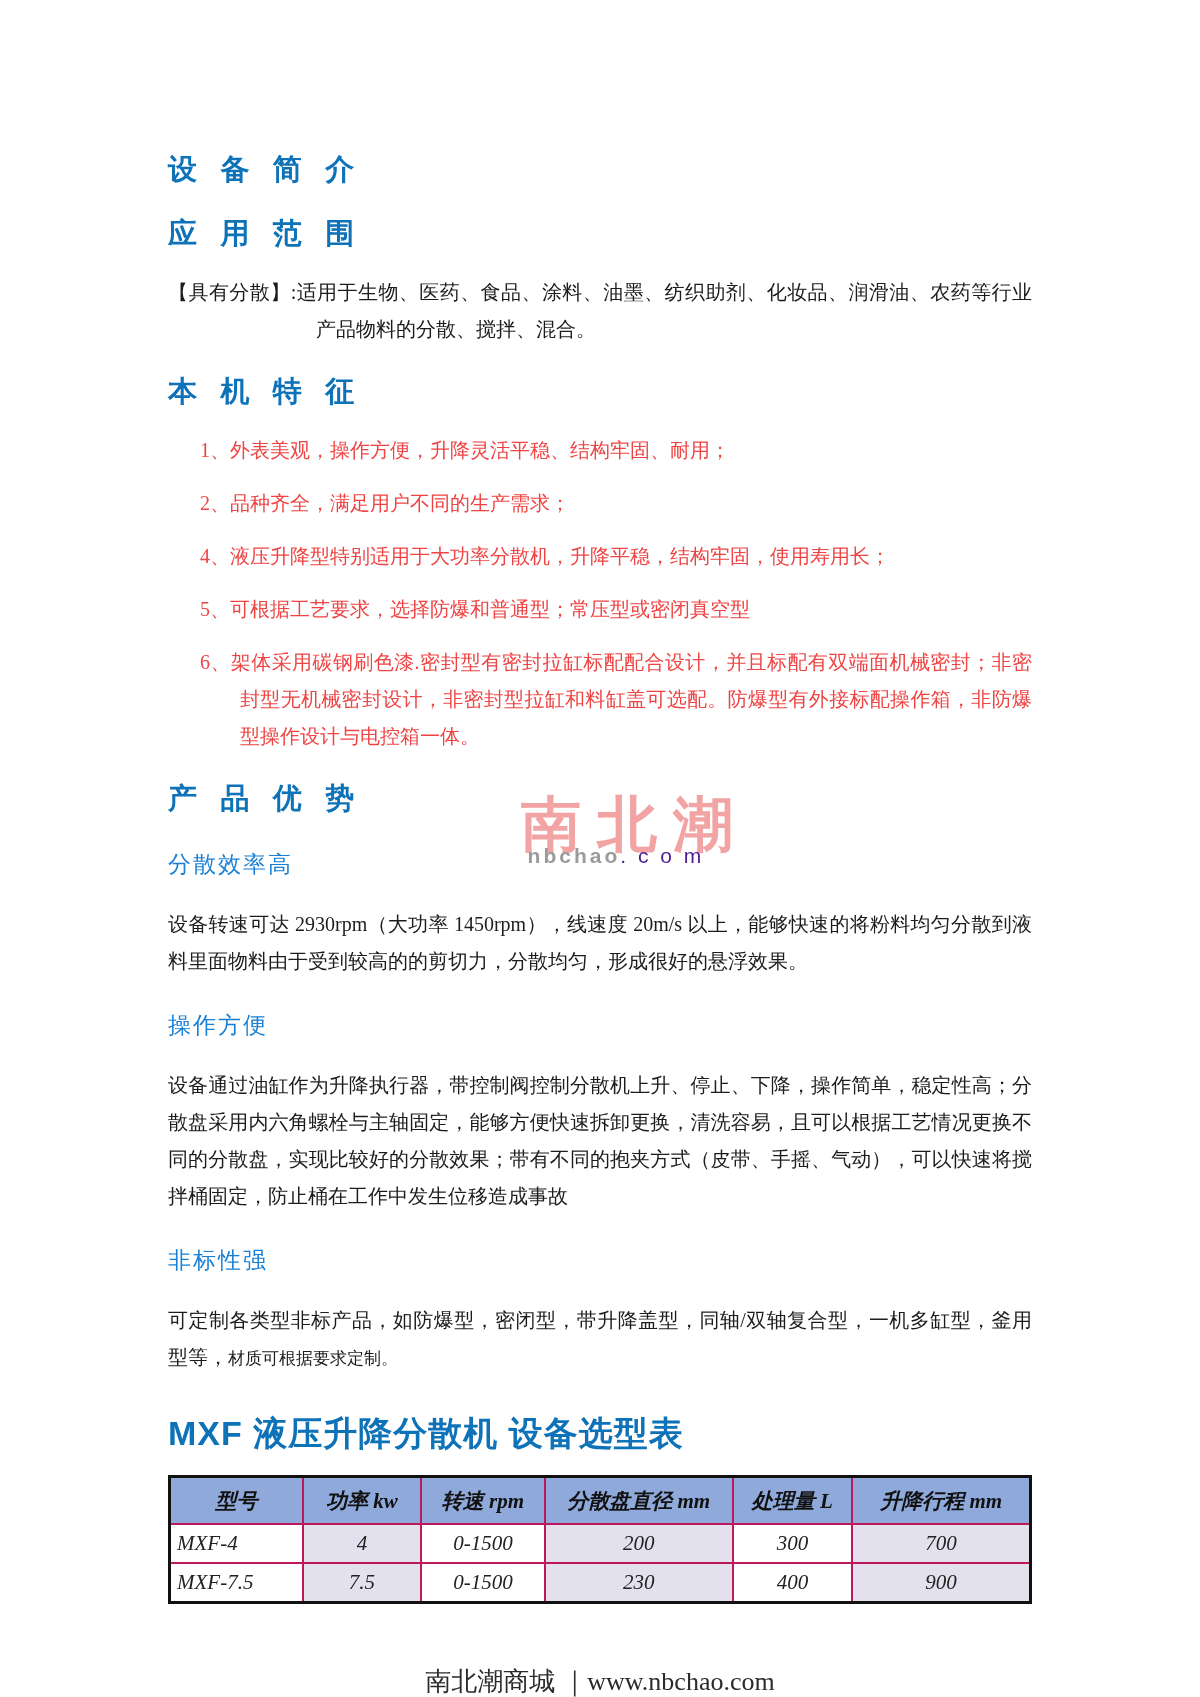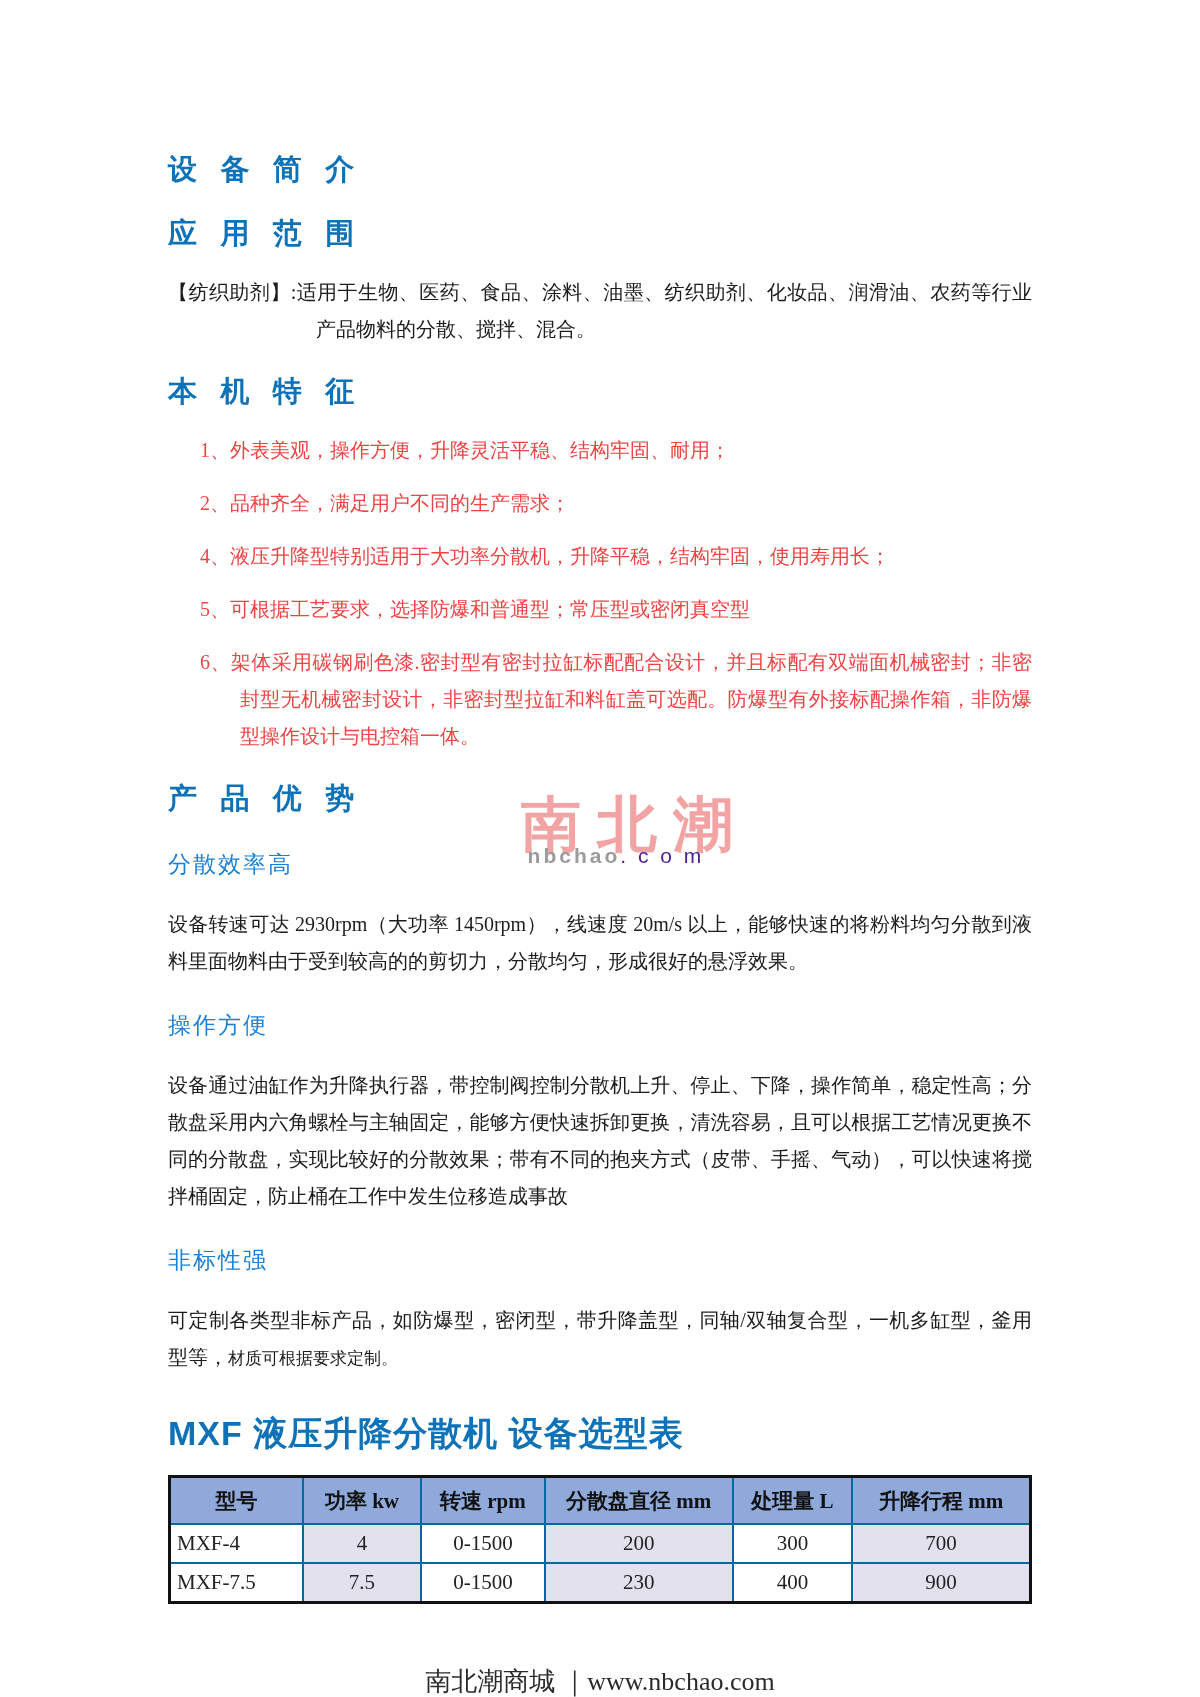--- a/index.html
+++ b/index.html
@@ -76,24 +76,25 @@
     letter-spacing:1px;
     margin:34px 0 18px 0;
   }
   table.sel{
     width:100%;
     border-collapse:collapse;
     border:3px solid #111;
     table-layout:fixed;
   }
   table.sel th, table.sel td{
-    border:2px solid #0369a1;
+    border:2px solid #be185d;
     font-size:21px;
     text-align:center;
     padding:0 4px;
+    font-style:italic;
   }
   table.sel th{
     background:#8FA9DB;
     font-weight:bold;
     height:45px;
     color:#111;
   }
   table.sel td{height:37px;color:#222;}
   table.sel td.model{text-align:left;padding-left:6px;}
   table.sel td.shade{background:#E4E1EF;}
@@ -147,21 +148,21 @@
   <div class="watermark">
     <div class="wm-cn">南北潮</div>
     <div class="wm-latin"><span class="bold">nbchao</span><span class="rest">. c o m</span></div>
   </div>
 
   <div class="content">
 
     <div class="sec-h first">设 备 简 介</div>
 
     <div class="sec-h">应 用 范 围</div>
-    <p class="para hang-app"><span>【纺织助剂】:</span><span>适用于生物、医药、食品、涂料、油墨、纺织助剂、化妆品、润滑油、农药等行业产品物料的分散、搅拌、混合。</span></p>
+    <p class="para hang-app"><span>【具有分散】:</span><span>适用于生物、医药、食品、涂料、油墨、纺织助剂、化妆品、润滑油、农药等行业产品物料的分散、搅拌、混合。</span></p>
 
     <div class="sec-h">本 机 特 征</div>
     <div class="feat-list" id="feat-list">
         <div class="feat-item">1、外表美观，操作方便，升降灵活平稳、结构牢固、耐用；</div>
         <div class="feat-item">2、品种齐全，满足用户不同的生产需求；</div>
         <div class="feat-item">4、液压升降型特别适用于大功率分散机，升降平稳，结构牢固，使用寿用长；</div>
         <div class="feat-item">5、可根据工艺要求，选择防爆和普通型；常压型或密闭真空型</div>
         <div class="feat-item">6、架体采用碳钢刷色漆.密封型有密封拉缸标配配合设计，并且标配有双端面机械密封；非密封型无机械密封设计，非密封型拉缸和料缸盖可选配。防爆型有外接标配操作箱，非防爆型操作设计与电控箱一体。</div>
       </div>
 

